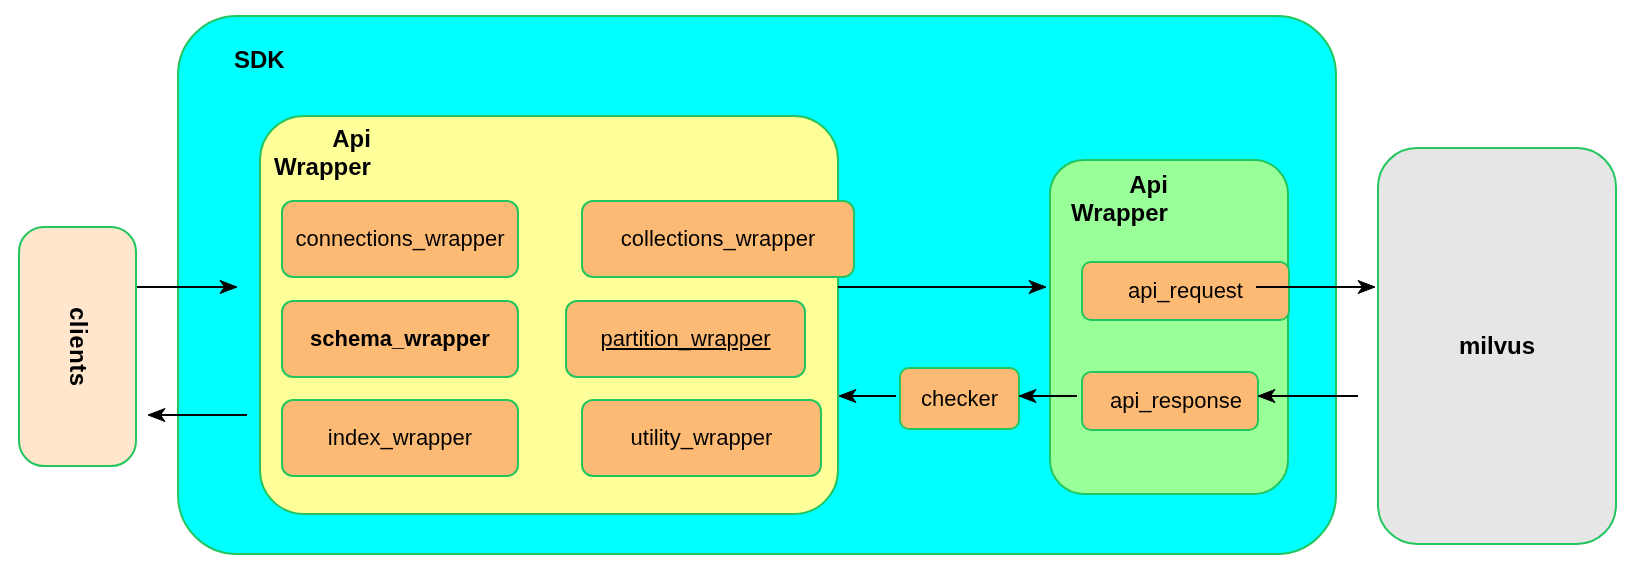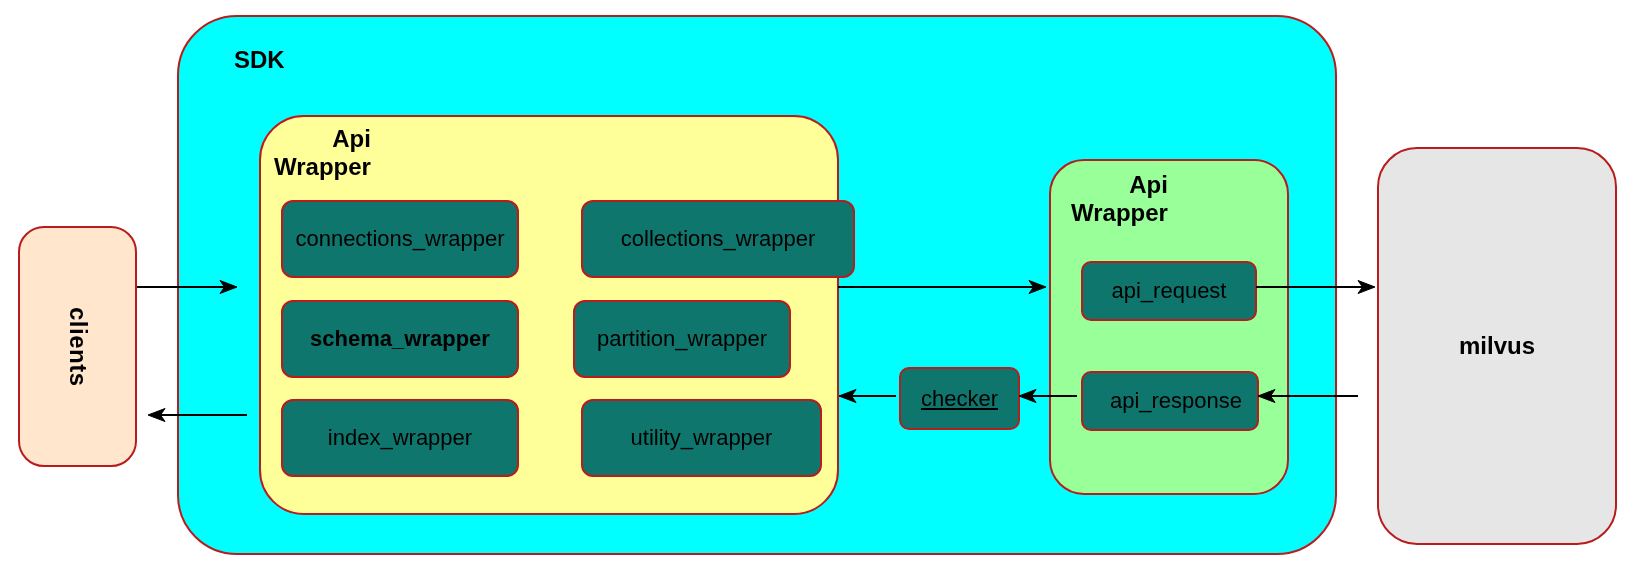--- a/index.html
+++ b/index.html
@@ -1,23 +1,23 @@
 <!DOCTYPE html>
 <html><head>
 <meta charset="utf-8">
 <style>
   html,body { margin:0; padding:0; background:#ffffff; }
   .canvas {
     position:relative; width:1634px; height:574px; background:#ffffff;
     font-family:"Liberation Sans", sans-serif; color:#000; overflow:hidden;
   }
-  .box { position:absolute; box-sizing:border-box; border:2px solid #b91c1c; }
+  .box { position:absolute; box-sizing:border-box; border:2px solid #22c55e; }
   .leaf {
     display:flex; align-items:center; justify-content:center;
-    background:#0f766e; font-size:22px; border-radius:12px; text-align:center;
+    background:#fdba74; font-size:22px; border-radius:12px; text-align:center;
   }
   .clients-box {
     left:18px; top:226px; width:119px; height:241px;
     background:#FFE6CC; border-radius:26px;
     display:flex; align-items:center; justify-content:center;
   }
   .vlabel { writing-mode:vertical-rl; font-weight:700; font-size:24px; letter-spacing:0.5px; }
   .sdk-box {
     left:177px; top:15px; width:1160px; height:540px;
     background:#00FFFF; border-radius:60px;
@@ -27,30 +27,30 @@
   .block-label { position:absolute; font-weight:700; font-size:24px; line-height:1.18; text-align:right; }
   .api-wrapper-box {
     left:80px; top:98px; width:580px; height:400px;
     background:#FFFF99; border-radius:45px;
   }
   .api-wrapper-box .block-label { left:13px; top:8px; }
   .module { width:238px; height:78px; }
   .m0 { left:20px;  top:83px; }
   .m1 { left:320px; top:83px;  width:274px; }
   .m2 { left:20px;  top:183px;font-weight:bold; }
-  .m3 { left:312px; top:183px; width:218px; }
+  .m3 { left:304px; top:183px; width:241px;text-decoration:underline; }
   .m4 { left:20px;  top:282px; }
   .m5 { left:320px; top:282px; width:241px; }
-  .checker-box { left:720px; top:350px; width:121px; height:63px; border-radius:10px;text-decoration:underline; }
+  .checker-box { left:720px; top:350px; width:121px; height:63px; border-radius:10px; }
   .api-gateway-box {
     left:870px; top:142px; width:240px; height:336px;
     background:#99FF99; border-radius:35px;
   }
   .api-gateway-box .block-label { left:20px; top:10px; }
-  .api-request-box  { left:30px; top:100px; width:176px; height:60px; border-radius:10px; }
+  .api-request-box  { left:30px; top:100px; width:209px; height:60px; border-radius:10px; }
   .api-response-box { left:30px; top:210px; width:178px; height:60px; border-radius:10px;padding-left:12px; }
   .milvus-box {
     left:1377px; top:147px; width:240px; height:398px;
     background:#E6E6E6; border-radius:40px;
     display:flex; align-items:center; justify-content:center;
     font-weight:700; font-size:24px;
   }
   .connectors { position:absolute; left:0; top:0; z-index:10; pointer-events:none; }
   .connectors line { stroke:#000; stroke-width:2; }
   .connectors path { fill:#000; stroke:#000; stroke-width:1; }

